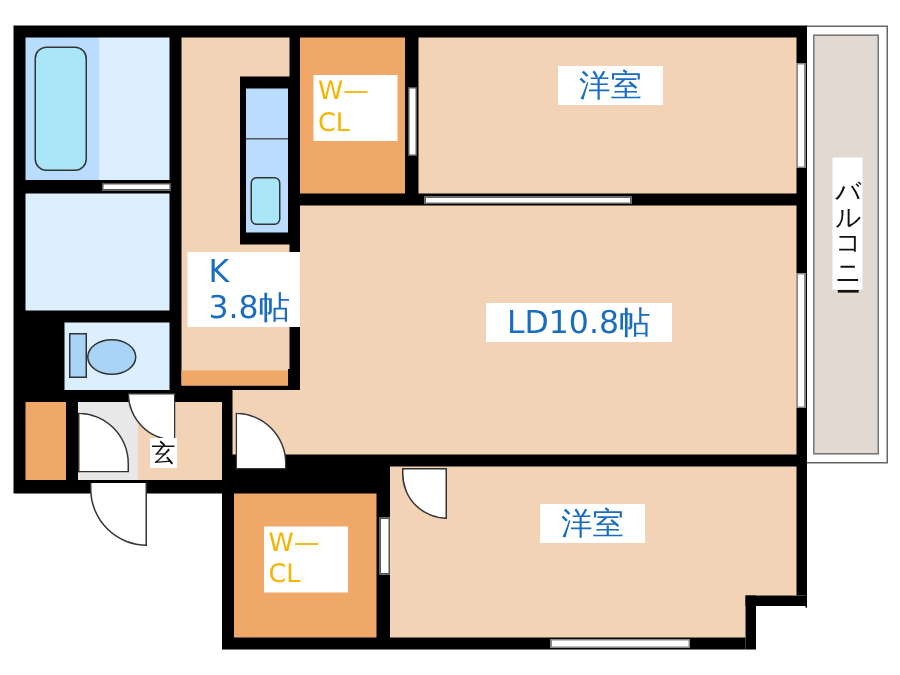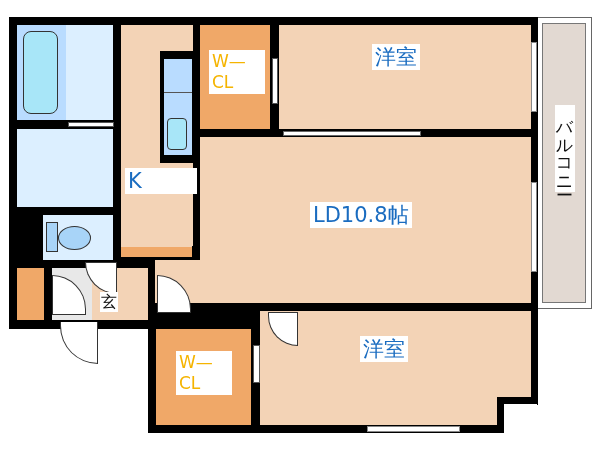--- a/index.html
+++ b/index.html
@@ -1,20 +1,20 @@
 <!DOCTYPE html>
 <html><head>
 <meta charset="utf-8">
 <style>
   html,body{margin:0;padding:0;background:#ffffff;}
   body{width:600px;height:450px;position:relative;overflow:hidden;font-family:"DejaVu Sans",sans-serif;}
   .abs{position:absolute;box-sizing:border-box;}
   .wall{position:absolute;background:#000;}
   .room{position:absolute;}
-  .lbl{position:absolute;background:#fff;color:#1a6cc0;font-size:21px;line-height:24px;padding:1px 3px;}
+  .lbl{position:absolute;background:#fff;color:#1a6cc0;font-size:21px;line-height:24px;padding:1px 14px;}
   .lbl-o{position:absolute;background:#fff;color:#f5b400;font-size:17px;line-height:21px;padding:1px 3px;}
   .win{position:absolute;background:#fff;border:1px solid #888;box-sizing:border-box;}
   .door{position:absolute;border:1px solid #333;box-sizing:border-box;background:transparent;}
 </style>
 </head>
 <body>
 
 <div class="abs" style="left:537px;top:17px;width:55px;height:292px;border:1px solid #666;background:#fff;"></div>
 <div class="abs" style="left:542px;top:23px;width:44px;height:280px;background:#e2d9d2;border:1px solid #777;"></div>
 <div class="abs" style="left:555px;top:105px;width:20px;background:#fff;color:#111;font-size:17px;line-height:20px;text-align:center;padding:3px 0;">
@@ -39,39 +39,40 @@
 
 <div class="room" style="left:121px;top:25px;width:72px;height:232px;background:#f3d3b6;"></div>
 <div class="room" style="left:121px;top:247px;width:71px;height:10px;background:#f0a868;"></div>
 <div class="wall" style="left:192px;top:246px;width:8px;height:14px;"></div>
 <div class="wall" style="left:160px;top:51px;width:40px;height:112px;"></div>
 <div class="room" style="left:164px;top:59px;width:28px;height:96px;background:#b9dcff;"></div>
 <div class="abs" style="left:167px;top:118px;width:20px;height:32px;background:#a8e6f8;border:1px solid #333;border-radius:4px;"></div>
 <div class="abs" style="left:164px;top:92px;width:28px;height:1px;background:#555;"></div>
 <div class="lbl" style="left:125px;top:168px;width:66px;">
   <div>K</div>
+  <div>3.8帖</div>
 </div>
 
 <div class="room" style="left:200px;top:25px;width:70px;height:104px;background:#f0a868;"></div>
 <div class="lbl-o" style="left:209px;top:50px;width:50px;">
   <div>W—</div>
   <div>CL</div>
 </div>
 <div class="abs" style="left:272px;top:58px;width:6px;height:46px;background:#fff;border:1px solid #555;"></div>
 
 <div class="room" style="left:279px;top:25px;width:252px;height:104px;background:#f3d3b6;"></div>
 <div class="lbl" style="left:372px;top:44px;">
   <div>洋室</div>
 </div>
 <div class="abs" style="left:283px;top:131px;width:138px;height:5px;background:#fff;border:1px solid #666;"></div>
 <div class="win" style="left:531px;top:42px;width:6px;height:70px;"></div>
 
 <div class="room" style="left:200px;top:137px;width:331px;height:166px;background:#f3d3b6;"></div>
 <div class="room" style="left:155px;top:260px;width:45px;height:43px;background:#f3d3b6;"></div>
-<div class="lbl" style="left:310px;top:202px;">
+<div class="lbl" style="left:324px;top:202px;">
   <span>LD10.8帖</span>
 </div>
 <div class="win" style="left:531px;top:182px;width:6px;height:90px;"></div>
 
 <div class="room" style="left:17px;top:268px;width:27px;height:52px;background:#f0a868;"></div>
 <div class="room" style="left:52px;top:268px;width:96px;height:52px;background:#f3d3b6;"></div>
 <div class="room" style="left:52px;top:268px;width:40px;height:52px;background:#e8e8e8;"></div>
 <div class="door" style="left:85px;top:262px;width:32px;height:32px;border-radius:0 0 0 32px;background:#fff;"></div>
 <div class="door" style="left:52px;top:275px;width:34px;height:40px;border-radius:0 40px 0 0;background:#fff;"></div>
 <div class="door" style="left:60px;top:322px;width:38px;height:42px;border-radius:0 0 0 42px;background:#fff;border-top:none;"></div>

